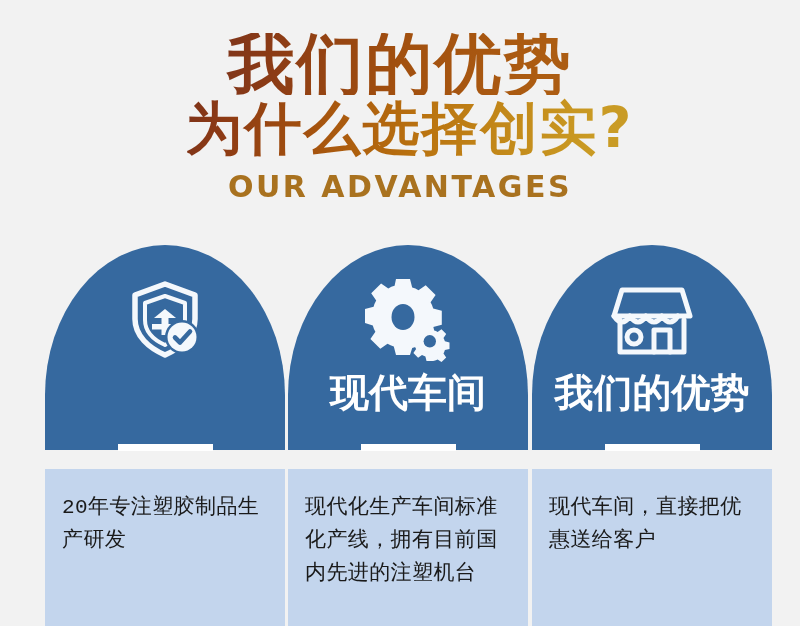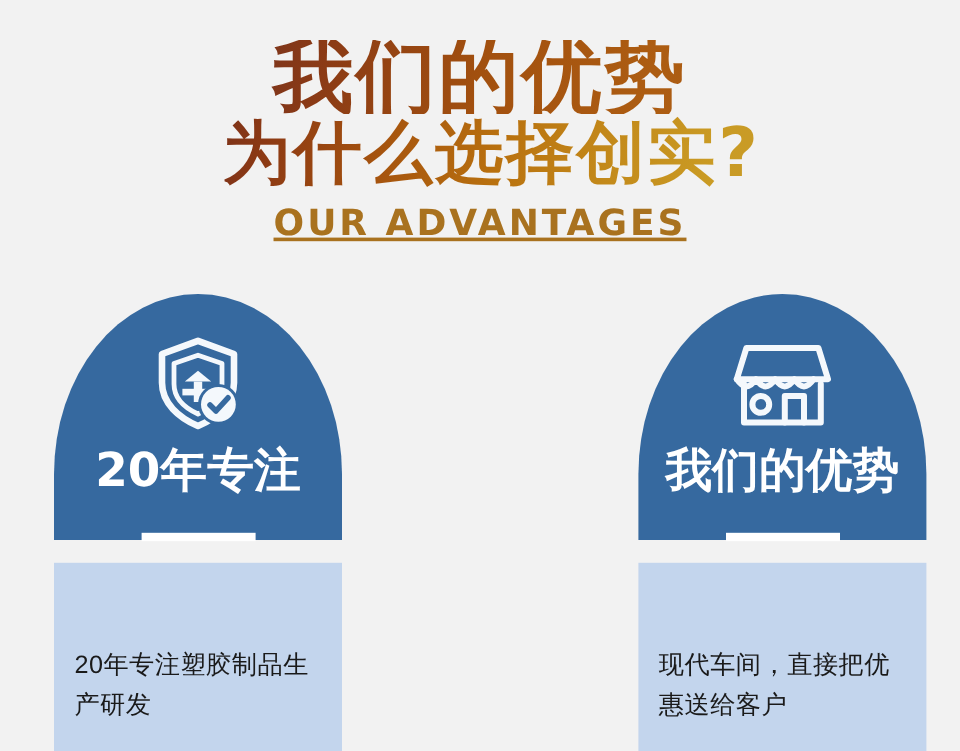--- a/index.html
+++ b/index.html
@@ -66,21 +66,20 @@
   #headline-en {
     position:absolute;
     top:170px; left:0; right:0;
     font-size:30px;
     line-height:34px;
     font-weight:bold;
     letter-spacing:2.5px;
     color:#a9721f;
     font-family:"DejaVu Sans", "Liberation Sans", sans-serif;
     white-space:nowrap;
-    text-decoration:underline;
   }
 
   
   #cards {
     position:absolute;
     top:245px; left:0;
     width:800px;
     height:381px;
   }
 
@@ -143,23 +142,22 @@
     width:240px;
     height:157px;
     background:#c3d5ed;
     padding:22px 14px 0 17px;
   }
 
   .card-desc {
     font-size:21px;
     line-height:33px;
     color:#1a1a1a;
-    font-family:Liberation Sans, sans-serif;
+    font-family:Liberation Mono, monospace;
     letter-spacing:0.4px;
-    margin-top:47px;
   }
 </style>
 </head>
 <body>
 
 <div id="banner">
 
   <div id="header">
     <div id="headline-1" class="headline">我们的优势</div>
     <div id="headline-2" class="headline">为什么选择创实?</div>
@@ -181,28 +179,63 @@
           <path d="M42 31 L53 40 L31 40 Z" fill="#f4f8fc"></path>
           <rect x="38.5" y="40" width="7" height="17" fill="#f4f8fc"></rect>
           <rect x="29" y="46" width="26" height="5.5" fill="#f4f8fc"></rect>
 
           <circle cx="59" cy="59" r="17" fill="#36699f"></circle>
           <circle cx="59" cy="59" r="14.5" fill="#f4f8fc"></circle>
           <path d="M52 59.5 L57 64.5 L67 53.5" fill="none" stroke="#36699f" stroke-width="4.6" stroke-linecap="round" stroke-linejoin="round"></path>
         </svg>
       </div>
 
-      <div class="card-title">20年专注</div>
       <div class="card-rule"></div>
 
       <div class="card-body">
         <div class="card-desc">20年专注塑胶制品生产研发</div>
       </div>
     </div>
 
+    <div class="card" id="card-1">
+      <div class="card-arch"></div>
+
+      <div class="card-icon">
+        <svg width="90" height="86" viewBox="0 0 90 86">
+
+          <g fill="#f4f8fc">
+            <path d="M33 2 h14 l2.2 8.6 a24 24 0 0 1 6.3 2.6 l7.2-5 9.9 9.9 -5 7.2
+                     a24 24 0 0 1 2.6 6.3 l8.6 2.2 v14 l-8.6 2.2 a24 24 0 0 1 -2.6 6.3
+                     l5 7.2 -9.9 9.9 -7.2-5 a24 24 0 0 1 -6.3 2.6 L47 78 h-14 l-2.2-8.6
+                     a24 24 0 0 1 -6.3-2.6 l-7.2 5 -9.9-9.9 5-7.2 a24 24 0 0 1 -2.6-6.3
+                     L2 46 v-14 l8.6-2.2 a24 24 0 0 1 2.6-6.3 l-5-7.2 9.9-9.9 7.2 5
+                     a24 24 0 0 1 6.3-2.6 Z"></path>
+          </g>
+
+          <ellipse cx="40" cy="40" rx="11.5" ry="13" fill="#36699f"></ellipse>
+
+          <g fill="#f4f8fc">
+            <path d="M63.5 49 h6.6 l1.1 4.6 a14 14 0 0 1 3.4 1.4 l3.9-2.7 4.7 4.7 -2.7 3.9
+                     a14 14 0 0 1 1.4 3.4 l4.6 1.1 v6.6 l-4.6 1.1 a14 14 0 0 1 -1.4 3.4
+                     l2.7 3.9 -4.7 4.7 -3.9-2.7 a14 14 0 0 1 -3.4 1.4 L70.1 84 h-6.6
+                     l-1.1-4.6 a14 14 0 0 1 -3.4-1.4 l-3.9 2.7 -4.7-4.7 2.7-3.9
+                     a14 14 0 0 1 -1.4-3.4 L47.1 67.6 v-6.6 l4.6-1.1 a14 14 0 0 1 1.4-3.4
+                     l-2.7-3.9 4.7-4.7 3.9 2.7 a14 14 0 0 1 3.4-1.4 Z"></path>
+          </g>
+          <circle cx="66.8" cy="64.3" r="6.2" fill="#36699f"></circle>
+        </svg>
+      </div>
+
+      <div class="card-title">现代车间</div>
+      <div class="card-rule"></div>
+
+      <div class="card-body">
+        <div class="card-desc">现代化生产车间标准化产线，拥有目前国内先进的注塑机台</div>
+      </div>
+    </div>
 
     <div class="card" id="card-2">
       <div class="card-arch"></div>
 
       <div class="card-icon">
         <svg width="92" height="80" viewBox="0 0 92 80">
           <g fill="none" stroke="#f4f8fc" stroke-width="5" stroke-linejoin="round" stroke-linecap="round">
 
             <path d="M16 10 h60 l8 26 H8 Z"></path>
 

